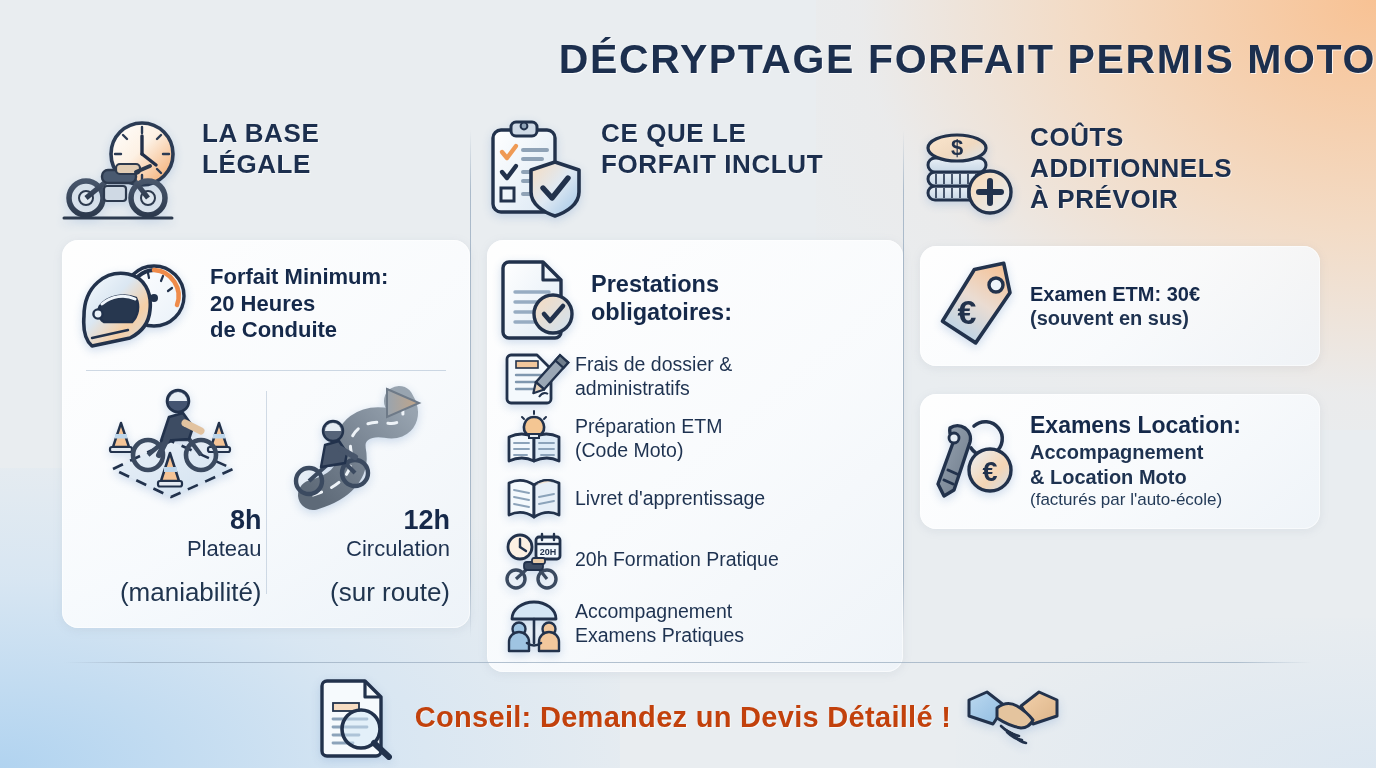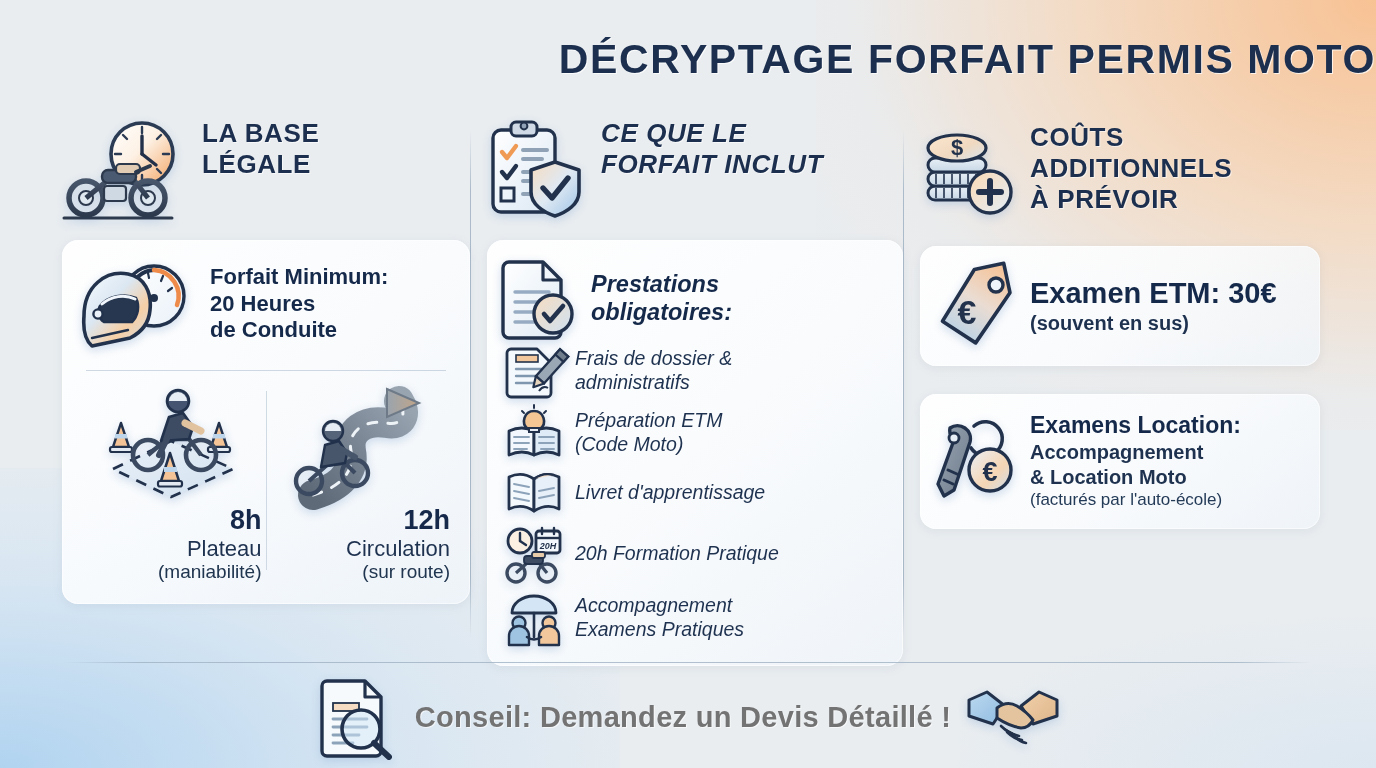--- a/index.html
+++ b/index.html
@@ -26,21 +26,21 @@
   #title{
     position:absolute; top:36px; left:0; width:100%;
     text-align:right; font-size:41px; font-weight:bold;
     letter-spacing:1.6px; color:#1c2f4e;
     text-shadow:1px 1px 0 rgba(255,255,255,.75);
   }
 
   
   .col{ position:absolute; top:118px; }
   #col-1{ left:62px;  width:408px; }
-  #col-2{ left:487px; width:416px;font-style:italic; }
+  #col-2{ left:487px; width:416px; }
   #col-3{ left:920px; width:400px; }
 
   .col-head{ display:flex; align-items:flex-start; gap:14px; min-height:108px; }
   .col-head-icon{ flex:0 0 auto; }
   .col-head-title{
     font-size:26px; font-weight:bold; line-height:1.20;
     letter-spacing:.6px; color:#1c2f4e;
     text-shadow:1px 1px 0 rgba(255,255,255,.6);
   }
 
@@ -63,33 +63,33 @@
 
   .divider-h{ height:1px; background:rgba(168,186,205,.55); }
 
   
   #col1-stats{ display:flex; }
   .stat{ flex:1; text-align:right; padding:6px 4px 0; }
   .stat-sep{ width:1px; background:rgba(168,186,205,.5); margin:14px 0; }
   .stat-icon{ height:118px; display:flex; align-items:flex-end; justify-content:center; }
   .stat-hours{ font-size:27px; font-weight:bold; color:#16294a; margin-top:4px; }
   .stat-label{ font-size:22px; color:#1e3250; line-height:1.15; }
-  .stat-paren{ font-size:19px; color:#20354f; line-height:1.2; }
+  .stat-paren{ font-size:26px; color:#20354f; line-height:1.2;margin-top:16px; }
 
   
-  #col2-list{ }
+  #col2-list{ margin-top:6px; }
   .list-item{ display:flex; align-items:center; gap:12px; padding:3px 0 3px 4px; }
   .list-text{ font-size:19.5px; line-height:1.22; color:#1e3250; }
 
   
   #footer-rule{ position:absolute; left:64px; top:662px; width:1248px; height:1px;
     background:linear-gradient(to right, rgba(168,186,205,0) 0%, rgba(160,178,196,.8) 6%, rgba(160,178,196,.8) 94%, rgba(168,186,205,0) 100%); }
   #footer{ position:absolute; top:672px; left:0; width:100%;
     display:flex; align-items:center; justify-content:center; gap:16px; height:90px; }
-  #footer-text{ font-size:29px; font-weight:bold; color:#737373; letter-spacing:.3px;
+  #footer-text{ font-size:29px; font-weight:bold; color:#c2410c; letter-spacing:.3px;
     text-shadow:1px 1px 0 rgba(255,255,255,.6); }
 
   svg{ display:block; overflow:visible; }
   .gl{ filter:drop-shadow(0 3px 5px rgba(150,180,215,.45)); }
 </style>
 </head>
 <body>
 
 <div id="bg-base"></div>
 <div id="bg-warm"></div>
@@ -539,21 +539,21 @@
                   <stop offset=".45" stop-color="#eadcd2"></stop>
                   <stop offset="1" stop-color="#a8cfee"></stop>
               </linearGradient>
             </defs>
             <path d="M48 4 L78 4 L78 34 L34 76 L6 48 Z" transform="rotate(-12 42 40)" fill="url(#tagG)" stroke="#22324c" stroke-width="3.6" stroke-linejoin="round"></path>
             <circle cx="62" cy="19" r="7" fill="#eef4fa" stroke="#22324c" stroke-width="3.4"></circle>
             <text x="33" y="58" font-family="Liberation Sans, sans-serif" font-size="34" font-weight="bold" fill="#22324c" text-anchor="middle">€</text>
           </svg>
         </div>
         <div>
-          <div class="card-heading" style="font-size:29px">Examen ETM: 30€</div>
+          <div class="card-heading" style="font-size:20px">Examen ETM: 30€</div>
           <div class="card-sub">(souvent en sus)</div>
         </div>
       </div>
     </div>
 
     <div class="card" style="margin-top:28px; padding:18px 14px 18px;">
       <div class="row-icon-text" style="align-items:center">
         <div class="gl" style="flex:0 0 auto">
           <svg width="84" height="86" viewBox="0 0 84 86">
             <defs>

